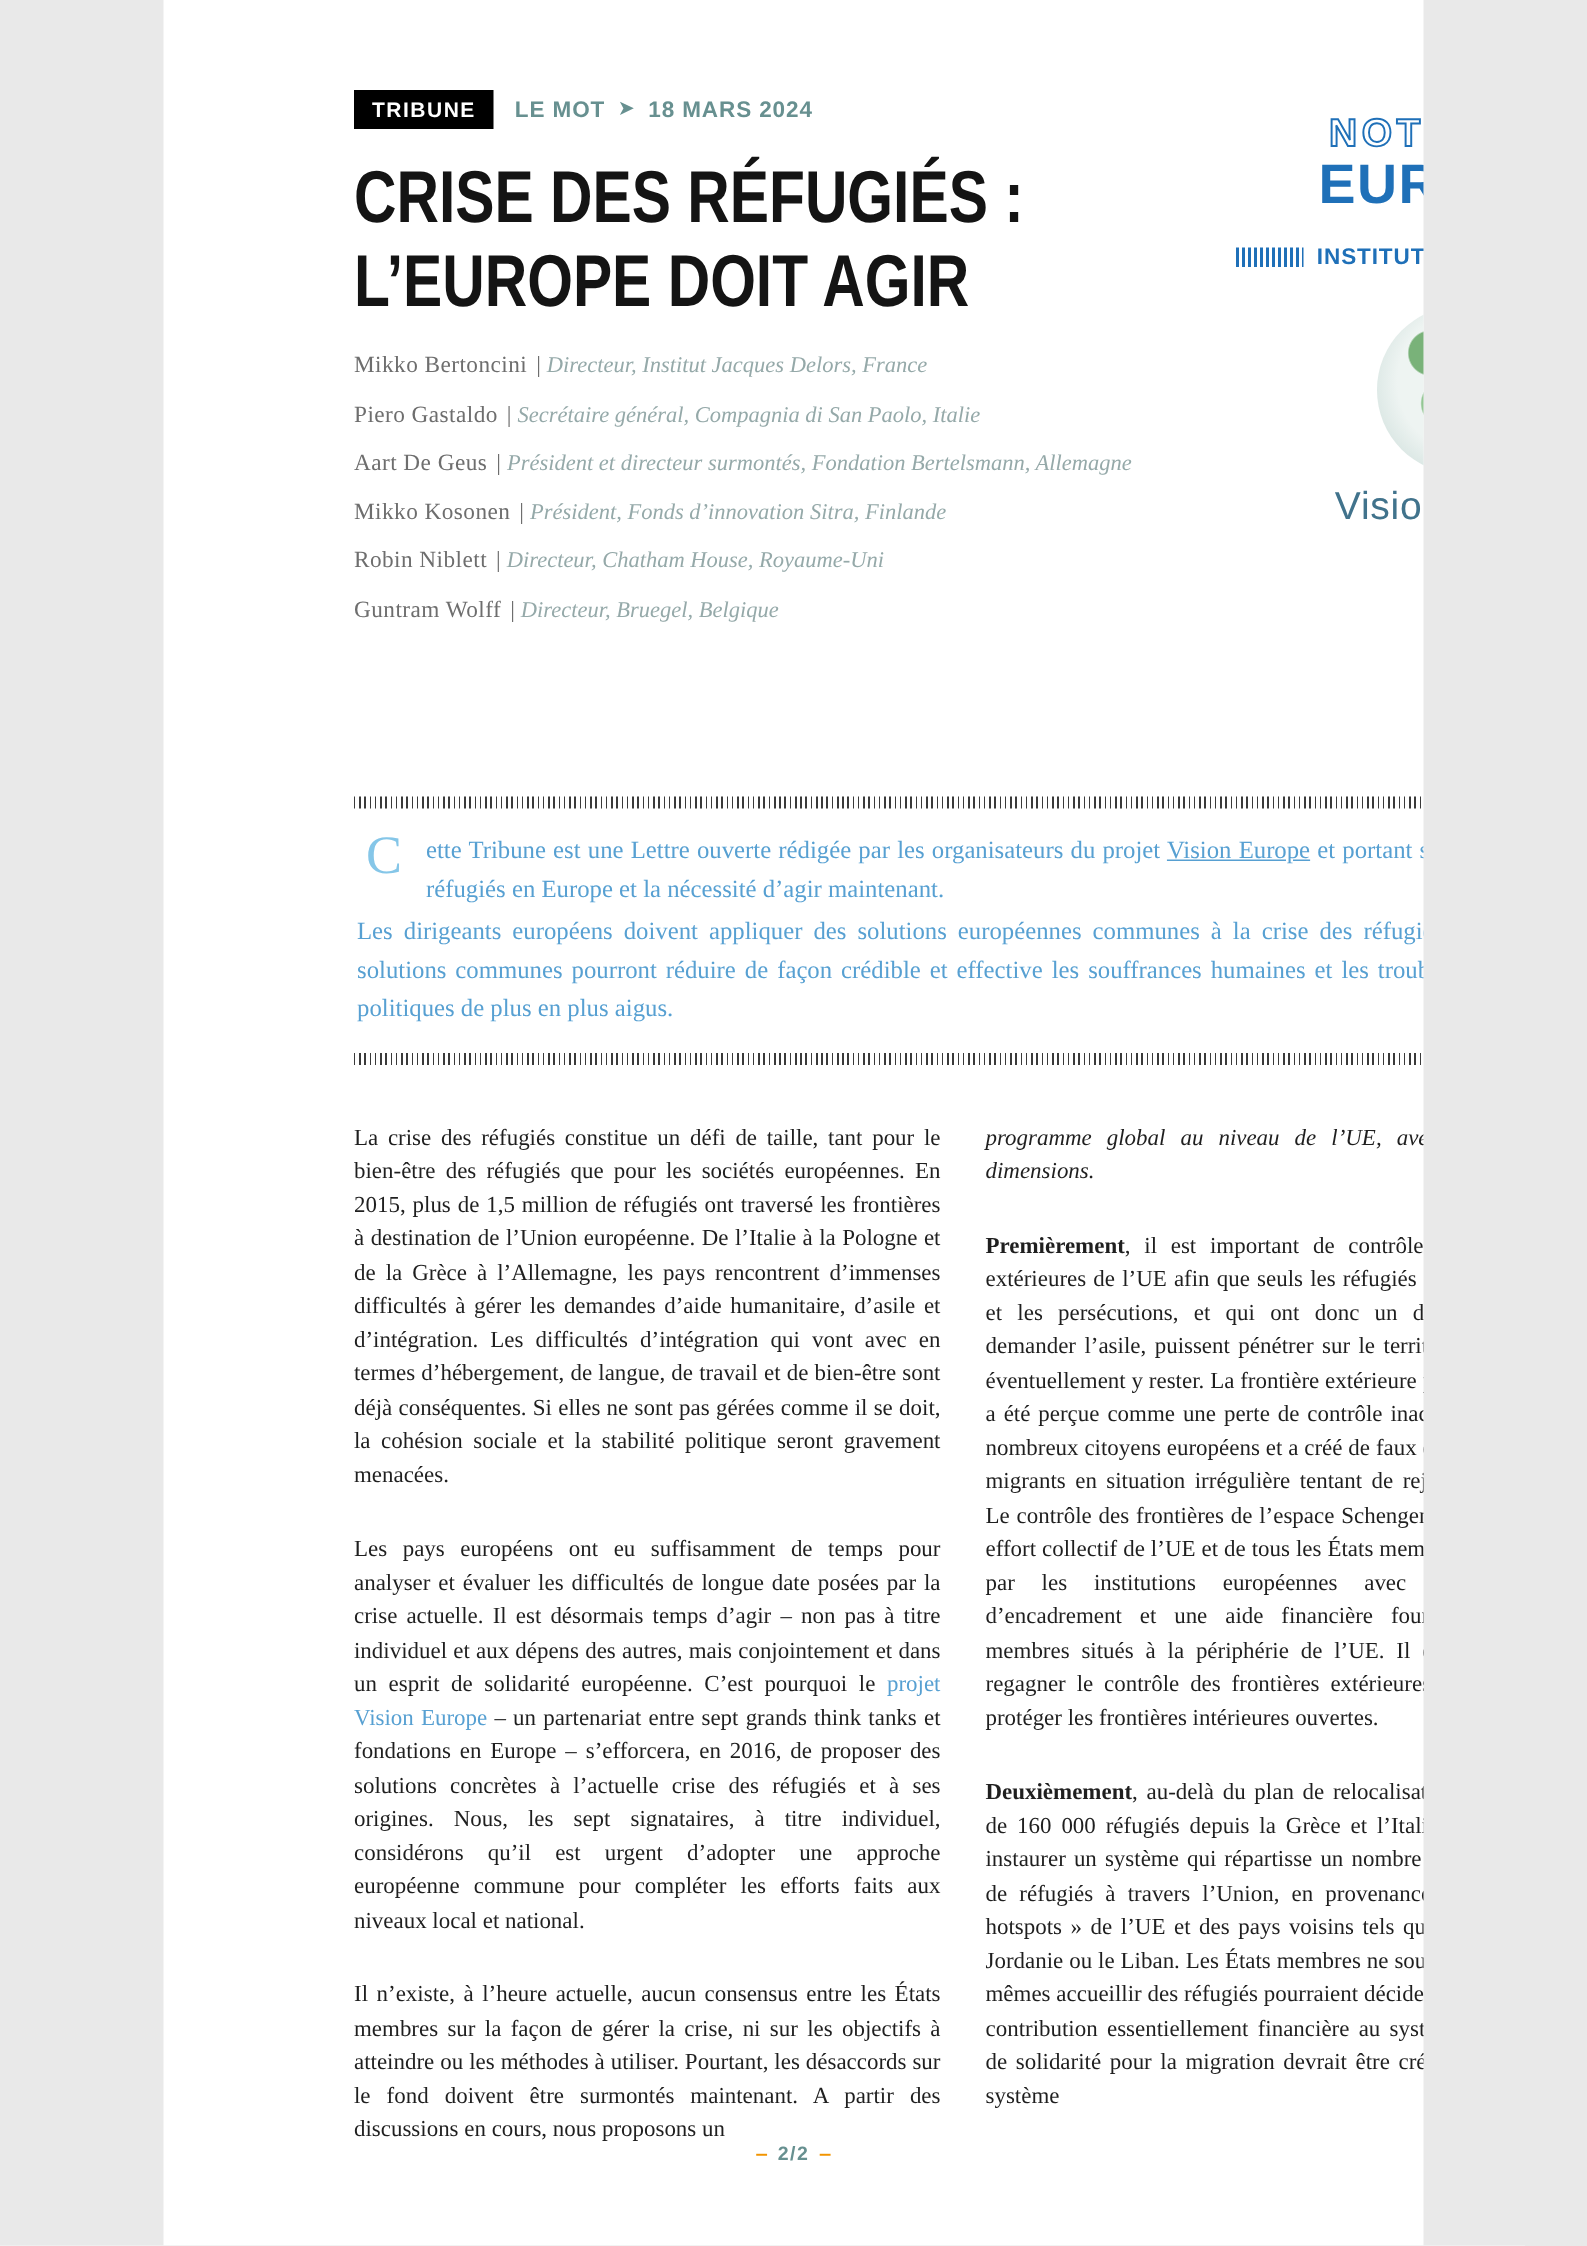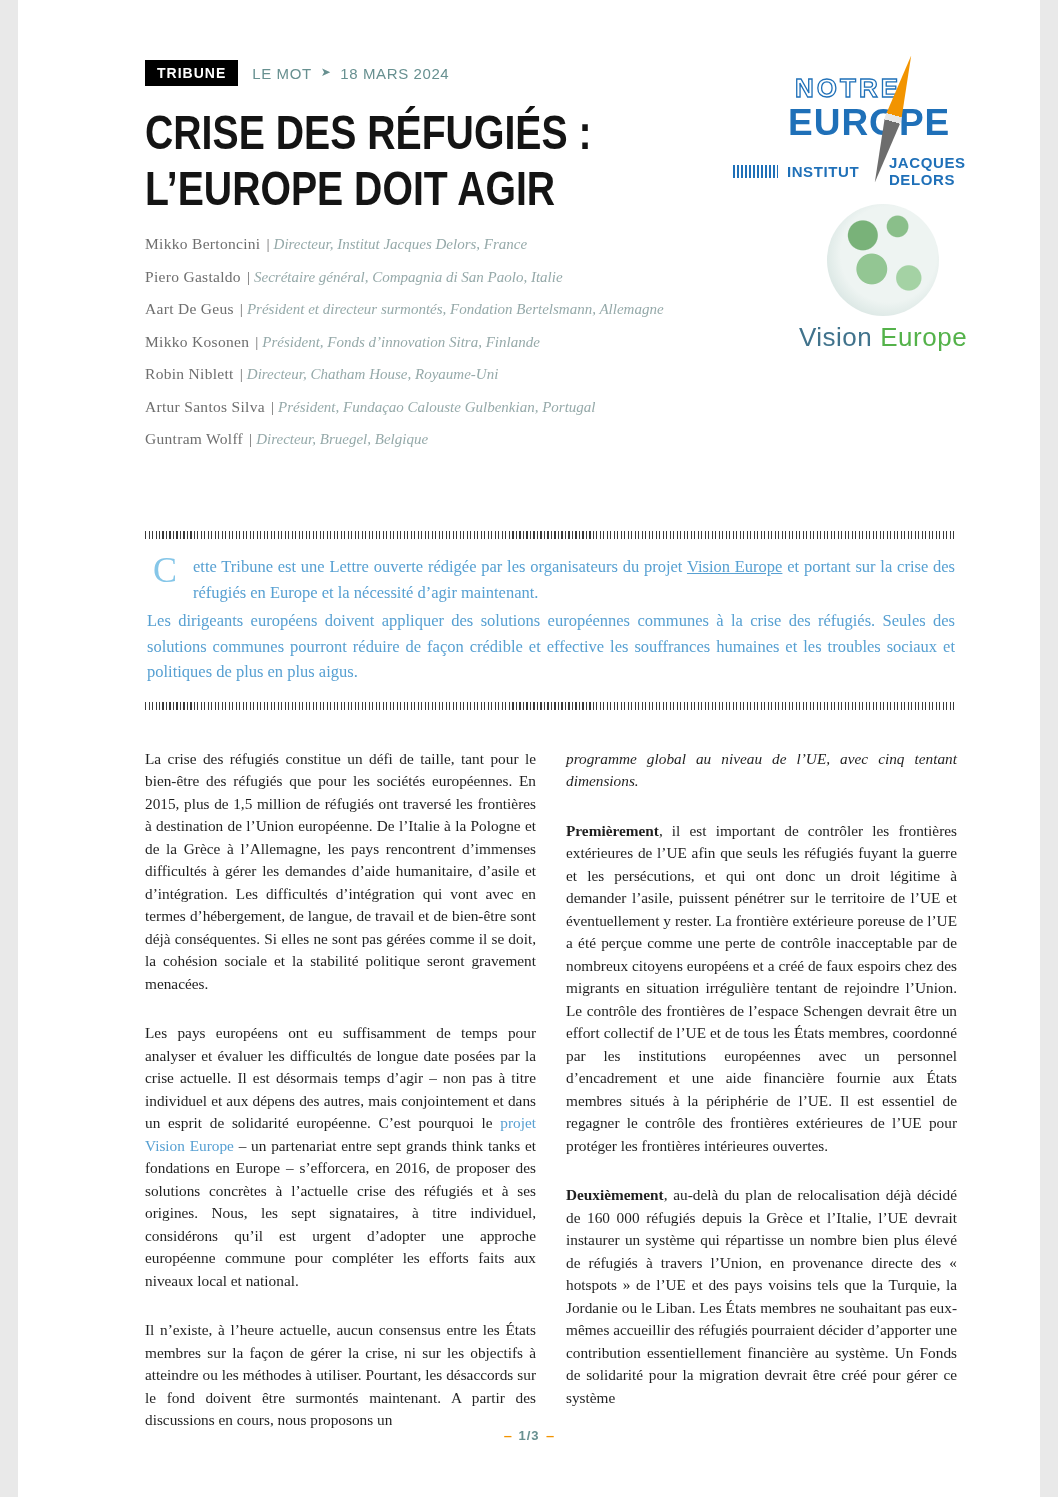--- a/index.html
+++ b/index.html
@@ -1,26 +1,26 @@
 <!DOCTYPE html>
 <html><head>
 <meta charset="utf-8">
 <style>
   * { margin:0; padding:0; box-sizing:border-box; }
   html,body { background:#e9e9e9; }
   .page {
-    position:relative; width:1022px; height:1497px; margin:0 auto;
+    position:relative; width:840px; height:1497px; margin:0 auto;
     background:#ffffff; overflow:hidden;
     font-family:"Liberation Serif", serif; color:#1f1f1f;
   }
   
   .masthead { position:absolute; left:127px; top:60px; width:560px; }
   .masthead-row { display:flex; align-items:center; gap:14px; font-family:"Liberation Sans", sans-serif; }
   .badge { background:#000; color:#fff; font-weight:700; font-size:14px; padding:5px 12px; letter-spacing:1px; }
-  .kicker { display:flex; align-items:flex-start; gap:9px; color:#679090; font-weight:400; font-size:15px; letter-spacing:0.6px; }
+  .kicker { display:flex; align-items:flex-start; gap:9px; color:#679090; font-weight:700; font-size:15px; letter-spacing:0.6px; }
   .kicker-arrow { font-size:12px; color:#679090; }
   .page-title {
     margin-top:18px; font-family:"Liberation Sans", sans-serif; font-weight:700;
     font-size:49px; line-height:1.15; color:#141414; letter-spacing:0;
     transform:scaleX(0.80); transform-origin:left top; white-space:nowrap;
   }
   
   .authors { position:absolute; left:127px; top:233px; width:640px; }
   .author-row { margin-bottom:10.5px; font-size:15.5px; line-height:21px; }
   .author-name { color:#6e6e6e; letter-spacing:0.3px; }
@@ -109,21 +109,20 @@
       </div>
     </div>
   </div>
 
   <div class="authors">
     <div class="author-row"><span class="author-name">Mikko Bertoncini</span><span class="author-sep">|</span><span class="author-role">Directeur, Institut Jacques Delors, France</span></div>
     <div class="author-row"><span class="author-name">Piero Gastaldo</span><span class="author-sep">|</span><span class="author-role">Secrétaire général, Compagnia di San Paolo, Italie</span></div>
     <div class="author-row"><span class="author-name">Aart De Geus</span><span class="author-sep">|</span><span class="author-role">Président et directeur surmontés, Fondation Bertelsmann, Allemagne</span></div>
     <div class="author-row"><span class="author-name">Mikko Kosonen</span><span class="author-sep">|</span><span class="author-role">Président, Fonds d’innovation Sitra, Finlande</span></div>
     <div class="author-row"><span class="author-name">Robin Niblett</span><span class="author-sep">|</span><span class="author-role">Directeur, Chatham House, Royaume-Uni</span></div>
-    <div class="author-row"><span class="author-name">Artur Santos Silva</span><span class="author-sep">|</span><span class="author-role">Président, Fundaçao Calouste Gulbenkian, Portugal</span></div>
     <div class="author-row"><span class="author-name">Guntram Wolff</span><span class="author-sep">|</span><span class="author-role">Directeur, Bruegel, Belgique</span></div>
   </div>
 
   <div class="intro">
     <div class="hatch"></div>
     <div class="intro-body">
       <div class="intro-p1">
         <span class="dropcap">C</span><span>ette Tribune est une Lettre ouverte rédigée par les organisateurs du projet </span><a class="intro-link">Vision Europe</a><span> et portant sur la crise des réfugiés en Europe et la nécessité d’agir maintenant.</span>
       </div>
       <div class="intro-p2">Les dirigeants européens doivent appliquer des solutions européennes communes à la crise des réfugiés. Seules des solutions communes pourront réduire de façon crédible et effective les souffrances humaines et les troubles sociaux et politiques de plus en plus aigus.</div>
@@ -139,17 +138,17 @@
     </div>
     <div class="col">
       <p class="para em-para">programme global au niveau de l’UE, avec cinq tentant dimensions.</p>
       <p class="para"><strong class="lead">Premièrement</strong><span>, il est important de contrôler les frontières extérieures de l’UE afin que seuls les réfugiés fuyant la guerre et les persécutions, et qui ont donc un droit légitime à demander l’asile, puissent pénétrer sur le territoire de l’UE et éventuellement y rester. La frontière extérieure poreuse de l’UE a été perçue comme une perte de contrôle inacceptable par de nombreux citoyens européens et a créé de faux espoirs chez des migrants en situation irrégulière tentant de rejoindre l’Union. Le contrôle des frontières de l’espace Schengen devrait être un effort collectif de l’UE et de tous les États membres, coordonné par les institutions européennes avec un personnel d’encadrement et une aide financière fournie aux États membres situés à la périphérie de l’UE. Il est essentiel de regagner le contrôle des frontières extérieures de l’UE pour protéger les frontières intérieures ouvertes.</span></p>
       <p class="para"><strong class="lead">Deuxièmement</strong><span>, au-delà du plan de relocalisation déjà décidé de 160 000 réfugiés depuis la Grèce et l’Italie, l’UE devrait instaurer un système qui répartisse un nombre bien plus élevé de réfugiés à travers l’Union, en provenance directe des « hotspots » de l’UE et des pays voisins tels que la Turquie, la Jordanie ou le Liban. Les États membres ne souhaitant pas eux-mêmes accueillir des réfugiés pourraient décider d’apporter une contribution essentiellement financière au système. Un Fonds de solidarité pour la migration devrait être créé pour gérer ce système</span></p>
     </div>
   </div>
 
   <div class="footer">
     <span class="footer-dash">‒</span>
-    <span class="footer-page">1/3</span>
+    <span class="footer-page">2/2</span>
     <span class="footer-dash">‒</span>
   </div>
 
 </div>
 
 </body></html>

